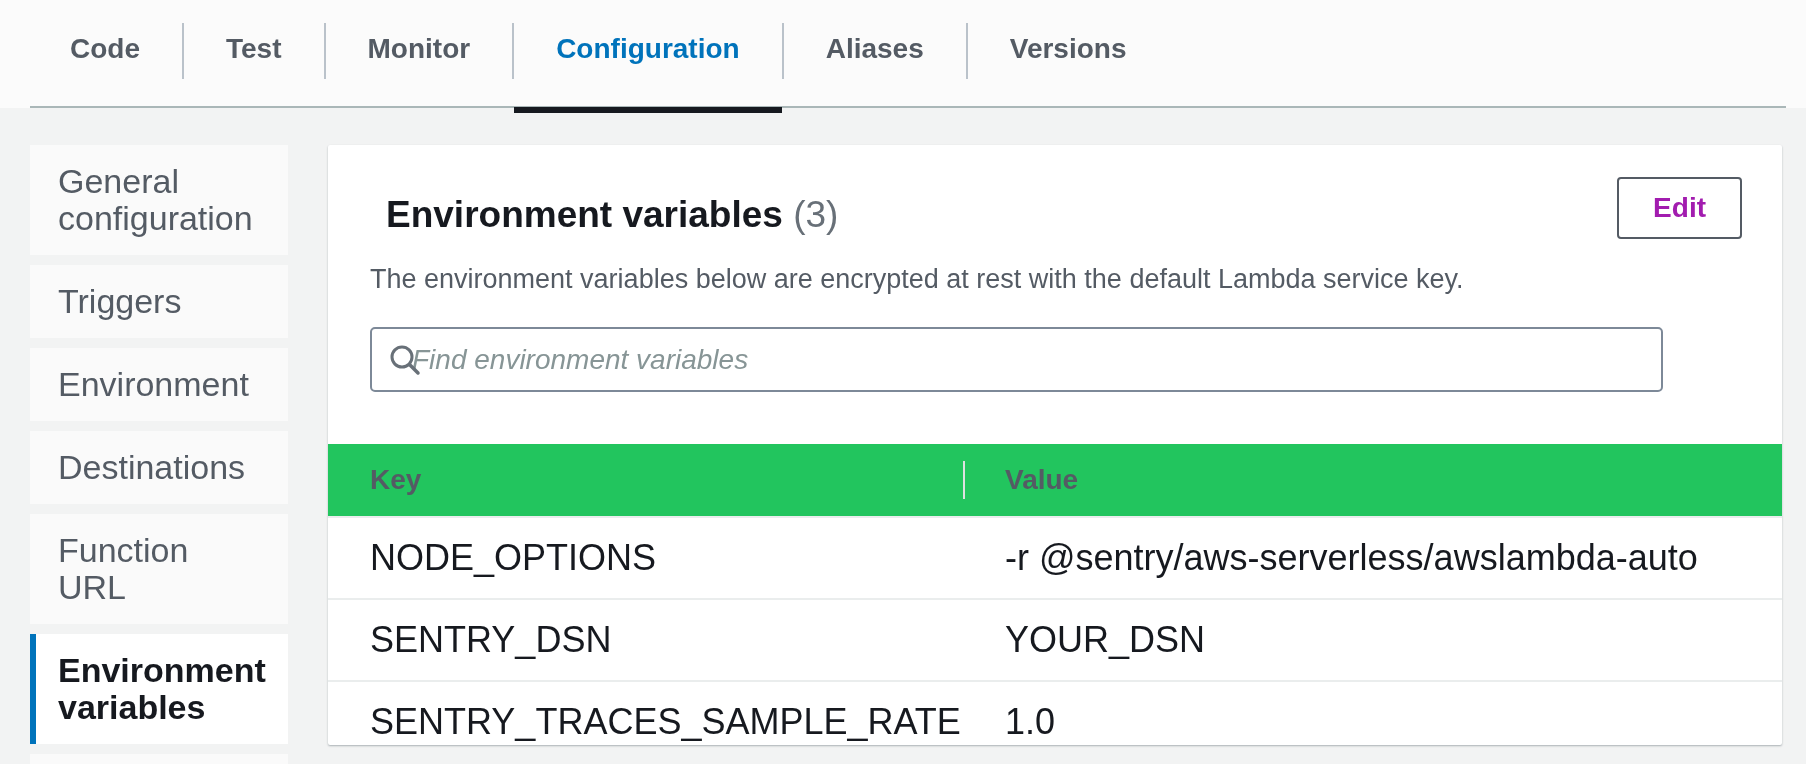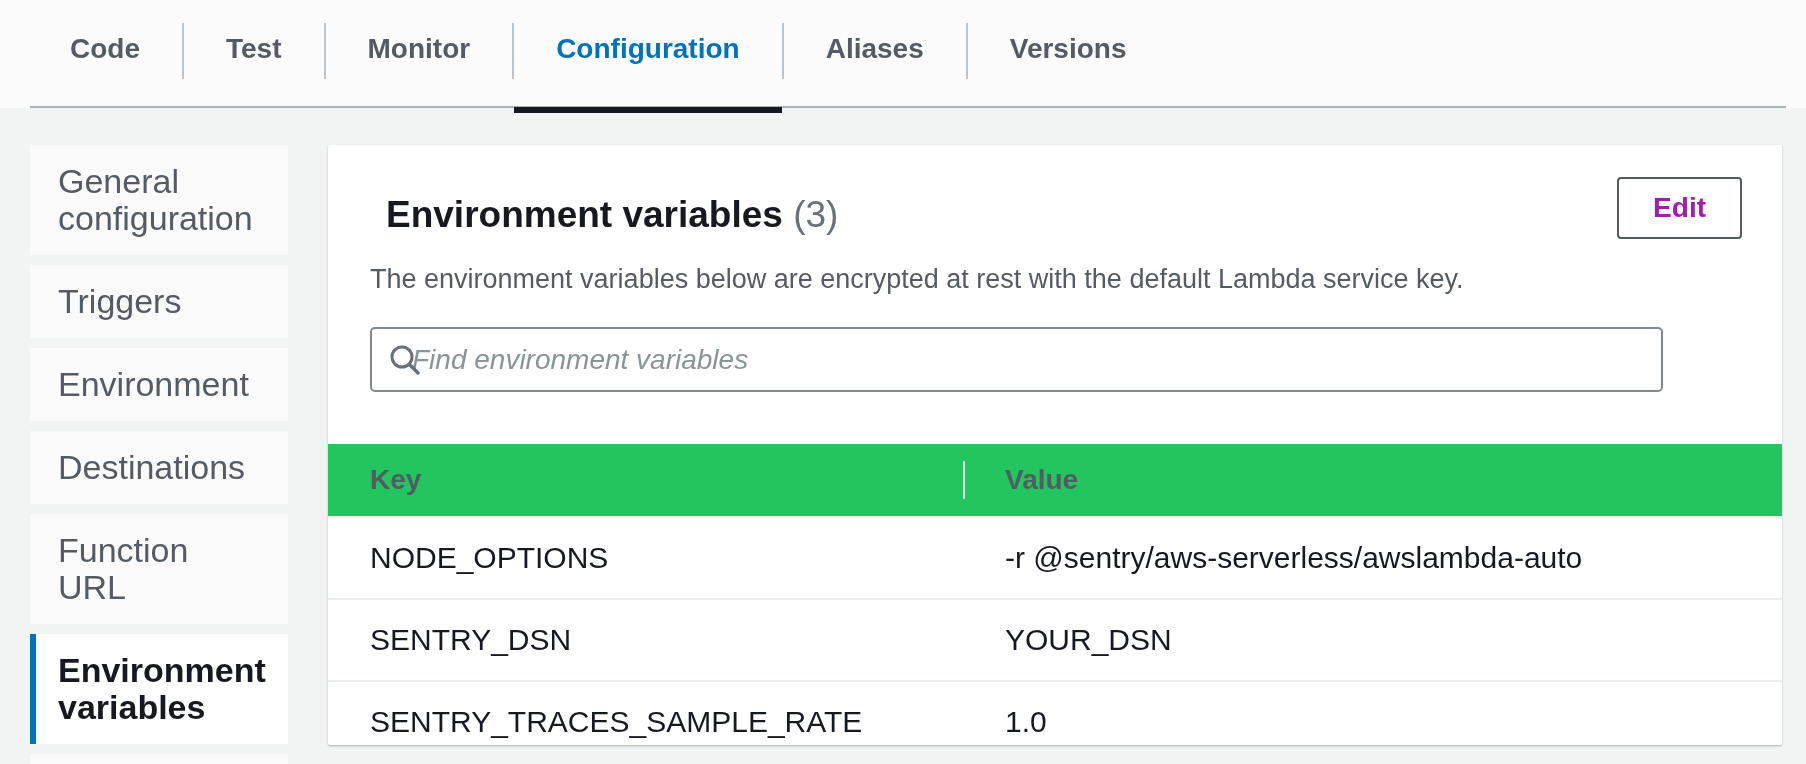--- a/index.html
+++ b/index.html
@@ -64,21 +64,21 @@
     border-bottom:2px solid #eaeded;font-size:28px;font-weight:bold;color:#545b64;
   }
   .th-key,.td-key{box-sizing:border-box;width:635px;padding-left:42px;}
   .th-value,.td-value{position:relative;flex:1;padding-left:42px;}
   .th-value::before{
     content:"";position:absolute;left:0;top:50%;transform:translateY(-50%);
     width:2px;height:38px;background:#dde1e1;
   }
   .trow{
     display:flex;align-items:center;height:80px;
-    border-bottom:2px solid #eaeded;font-size:30px;color:#16191f;
+    border-bottom:2px solid #eaeded;font-size:36px;color:#16191f;
   }
   .trow:last-child{border-bottom:none;}
 </style>
 </head>
 <body>
 
 <div class="page">
 
   <header class="tabstrip">
     <nav class="tabs">

